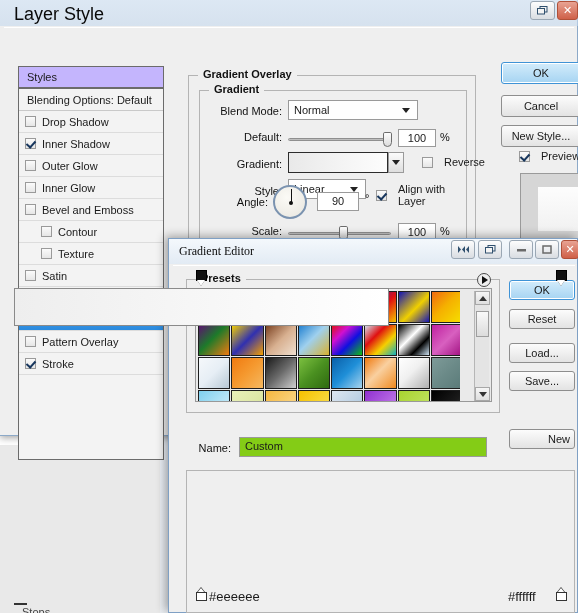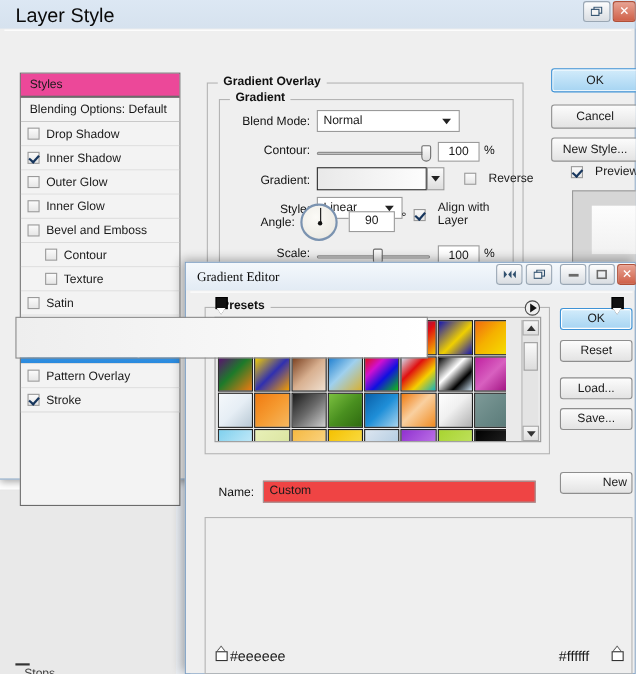--- a/index.html
+++ b/index.html
@@ -60,21 +60,21 @@
   }
 
   
   #styles-list {
     position: absolute; left: 14px; top: 38px; width: 146px; height: 394px;
     background: #f3f3f3;
     border: 1px solid #6b6b6b;
   }
   .sl-head {
     height: 22px; line-height: 21px; padding-left: 8px;
-    background: #ec4899;
+    background: #c4b5fd;
     border-bottom: 2px solid #6b6b6b;
     font-size: 11px;
   }
   .sl-row {
     height: 22px; line-height: 22px;
     padding-left: 6px;
     display: flex; align-items: center;
     border-bottom: 1px solid #dcdcdc;
     background: #f3f3f3;
   }
@@ -140,21 +140,21 @@
     background: #efefef; padding: 0 5px;
     font-weight: bold; font-size: 11px; color: #111;
   }
   #go-group { left: 184px; top: 47px; width: 288px; height: 175px; }
   #grad-group { left: 10px; top: 14px; width: 268px; height: 152px; text-decoration: underline; }
 
   .lbl { position: absolute; font-size: 11px; text-align: right; color: #111; }
   .field {
     position: absolute;
     border: 1px solid #9a9a9a;
-    background: #ef4444;
+    background: #84cc16;
     font-size: 11px;
     line-height: 17px;
     padding-left: 5px;
   }
   .numfield {
     position: absolute;
     border: 1px solid #9a9a9a; background: #fff;
     font-size: 11px; line-height: 16px; text-align: center;
   }
   .combo {
@@ -400,21 +400,21 @@
 
         <div class="group" id="grad-group">
           <span class="group-label">Gradient</span>
 
           <span class="lbl" style="left:0px; top:14px; width:82px;">Blend Mode:</span>
           <div class="combo" style="left:88px; top:9px; width:130px; height:20px;">
             <span>Normal</span>
             <span class="arr"></span>
           </div>
 
-          <span class="lbl" style="left:0px; top:40px; width:82px;">Contour:</span>
+          <span class="lbl" style="left:0px; top:40px; width:82px;">Default:</span>
           <div class="slider-track" style="left:88px; top:47px; width:103px;"></div>
           <div class="slider-knob" style="left:183px; top:41px;"></div>
           <div class="numfield" style="left:198px; top:38px; width:38px; height:18px;">100</div>
           <span class="lbl" style="left:240px; top:40px;">%</span>
 
           <span class="lbl" style="left:0px; top:67px; width:82px;">Gradient:</span>
           <div class="swatch-grad" style="left:88px; top:61px; width:100px; height:21px;"></div>
           <div class="swatch-arrow" style="left:188px; top:61px; width:16px; height:21px;">
             <span style="width:0;height:0;border-left:4px solid transparent;border-right:4px solid transparent;border-top:5px solid #222;"></span>
           </div>

